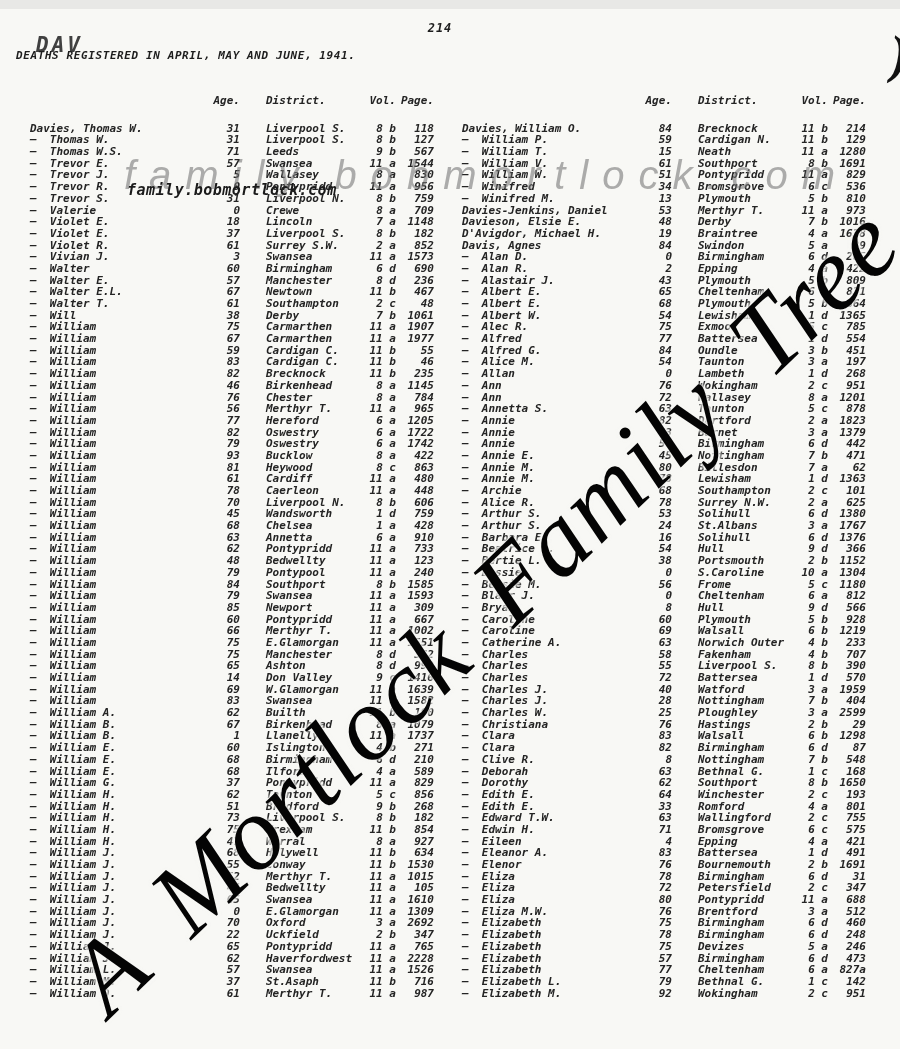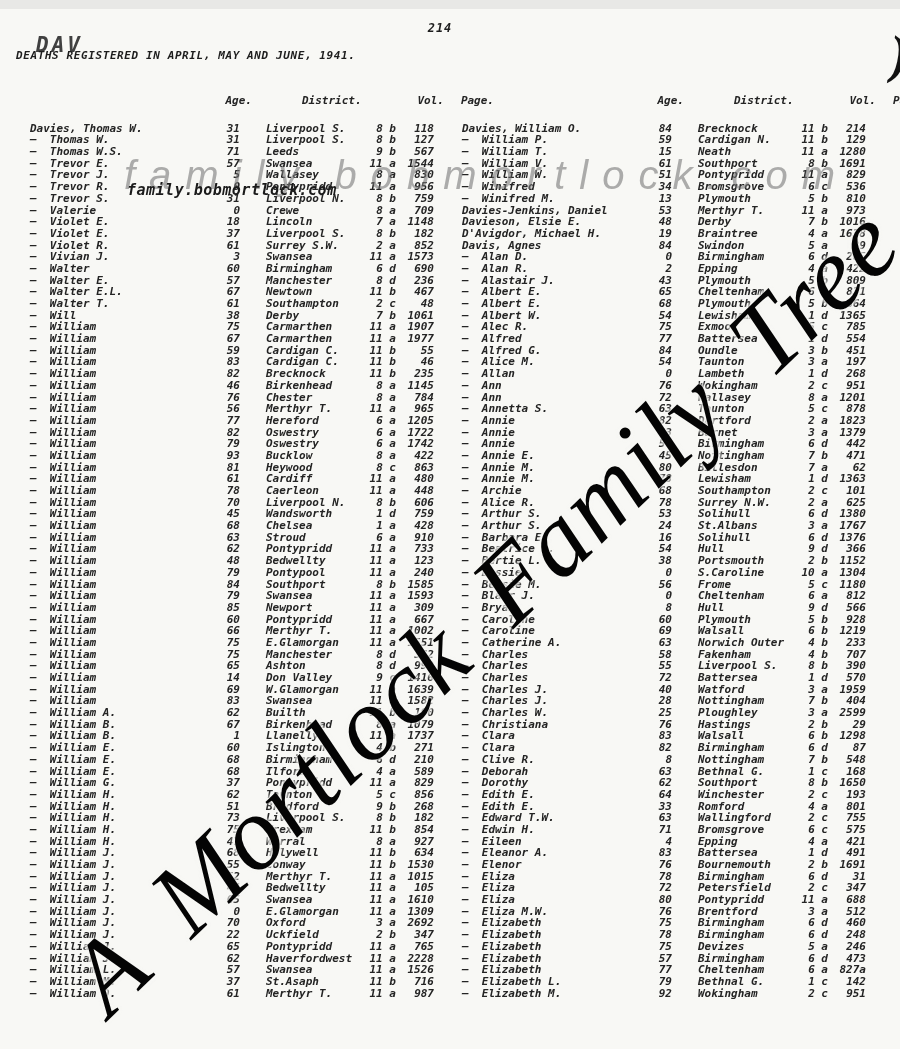--- a/index.html
+++ b/index.html
@@ -28,21 +28,21 @@
     grid-template-columns:180px 30px 26px 92px 38px 38px;
     height:11.7px; line-height:11.7px;
     font-size:11px; font-weight:bold; color:#242424;
   }
   .row span { white-space:pre; overflow:visible; }
   .c-name { text-align:left; }
   .c-age  { text-align:right; }
   .c-dist { text-align:left; }
   .c-vol  { text-align:right; }
   .c-page { text-align:right; }
-  .hdr { margin-bottom:16px;gap:12px; }
+  .hdr { margin-bottom:16px; }
 
   .wm-gray {
     position:absolute; left:124px; top:144px; z-index:3;
     font-family:"Liberation Sans", sans-serif; font-size:40px; font-weight:normal;
     letter-spacing:14px; white-space:nowrap;
     color:rgba(115,115,115,0.58);
   }
   .wm-small {
     position:absolute; left:127px; top:172px; z-index:4;
     font-family:"DejaVu Sans Mono", monospace; font-size:15px; font-weight:bold;
@@ -395,21 +395,21 @@
           <span></span>
           <span class="c-dist">Chelsea</span>
           <span class="c-vol">1 a</span>
           <span class="c-page">428</span>
         </div>
 
         <div class="row">
           <span class="c-name">—  William</span>
           <span class="c-age">63</span>
           <span></span>
-          <span class="c-dist">Stroud</span>
+          <span class="c-dist">Annetta</span>
           <span class="c-vol">6 a</span>
           <span class="c-page">910</span>
         </div>
 
         <div class="row">
           <span class="c-name">—  William</span>
           <span class="c-age">62</span>
           <span></span>
           <span class="c-dist">Pontypridd</span>
           <span class="c-vol">11 a</span>

